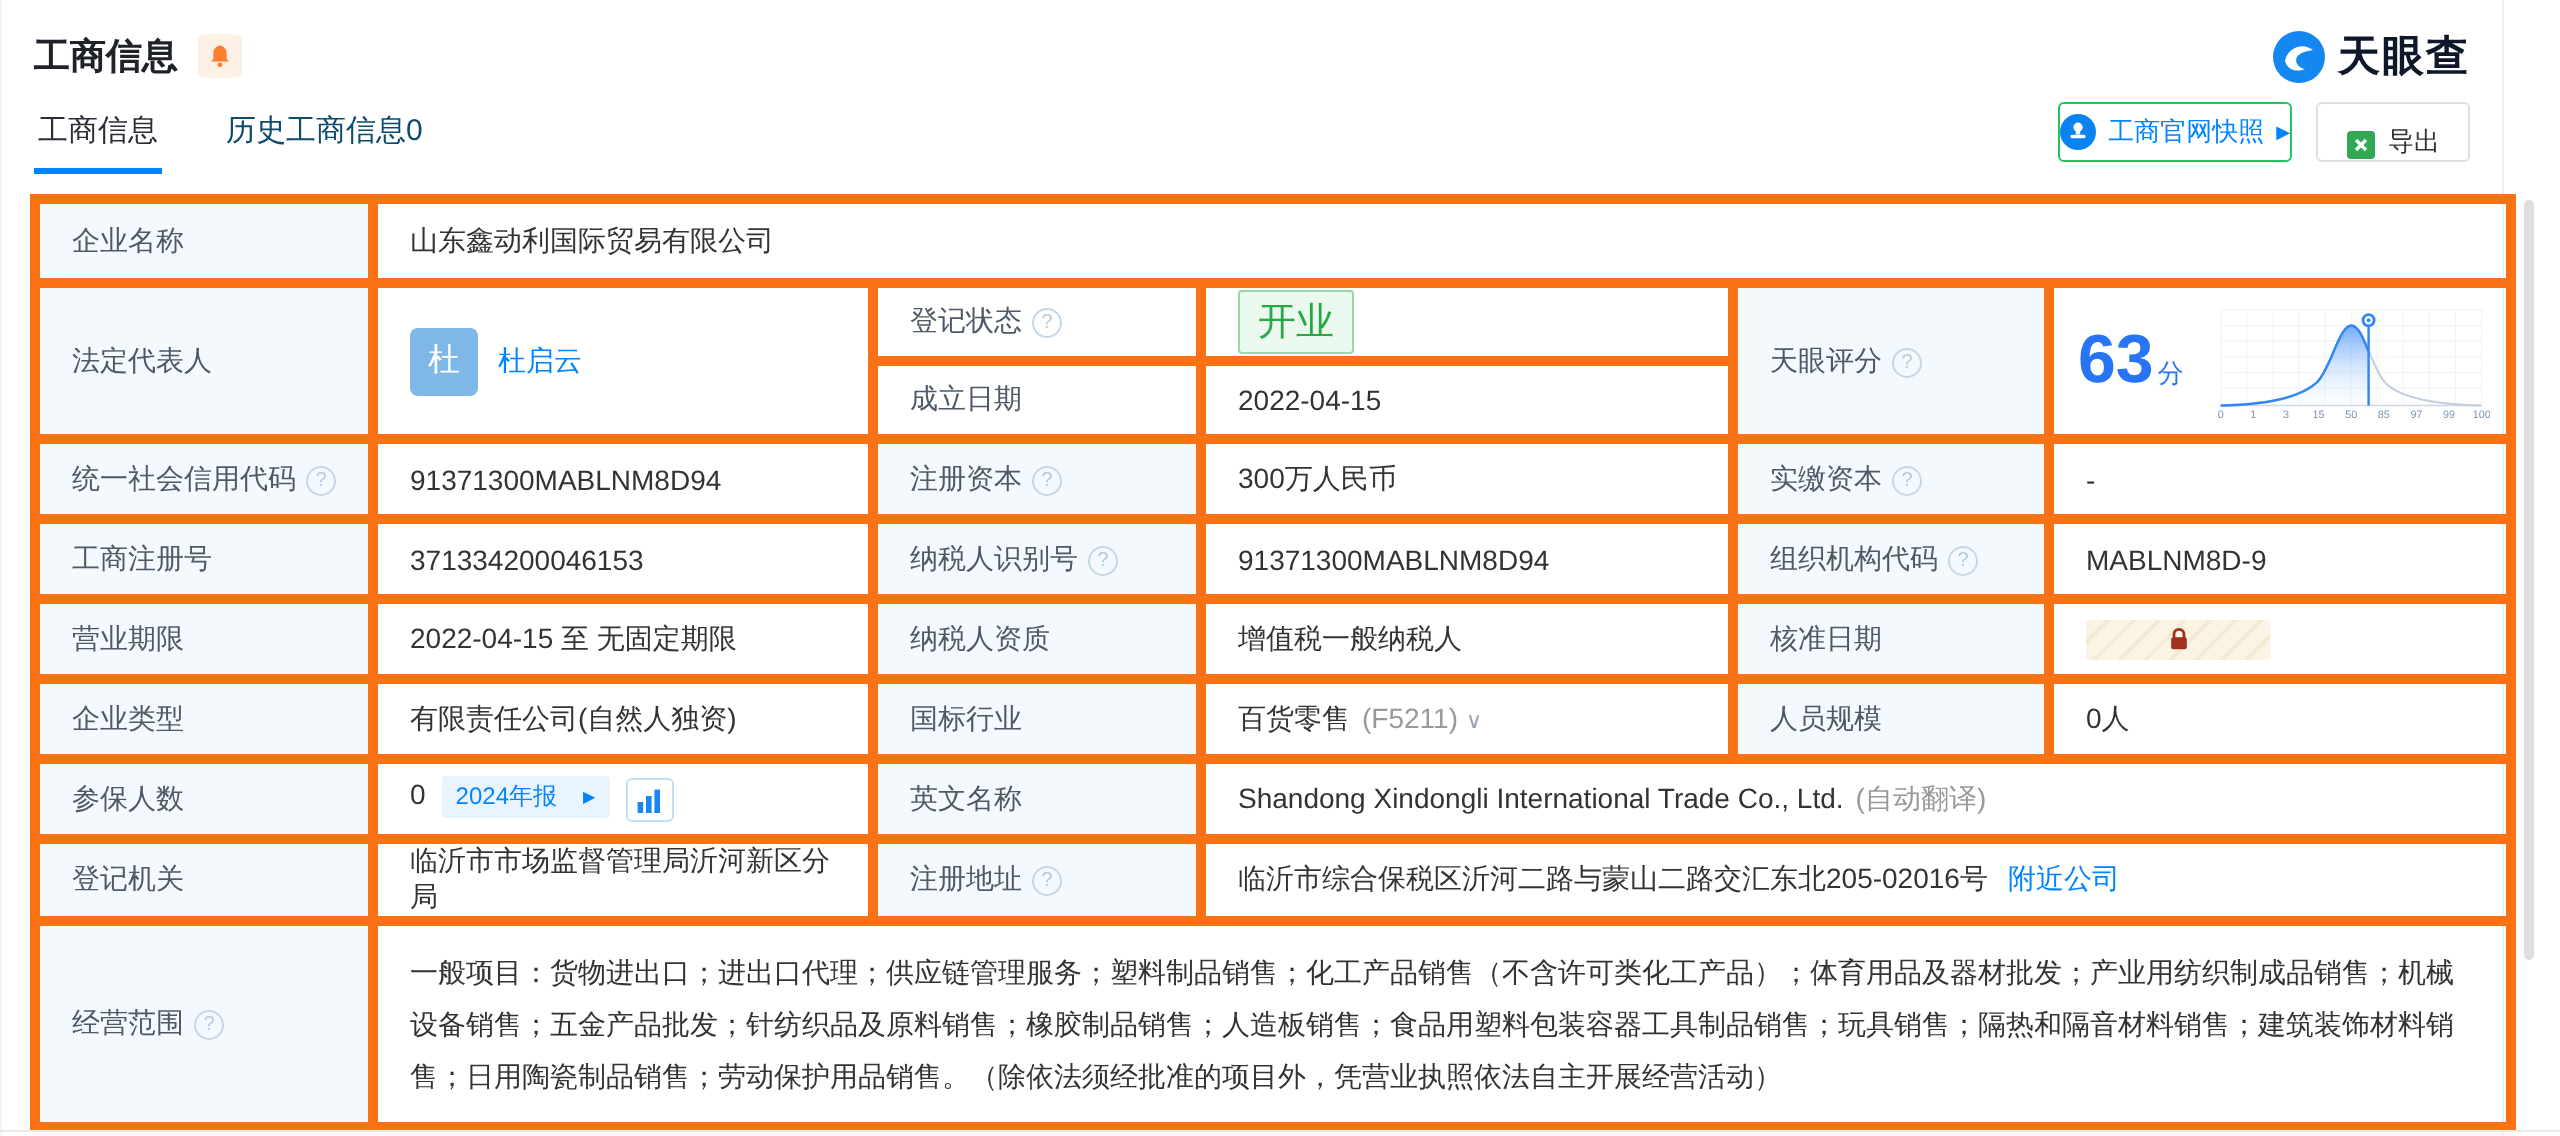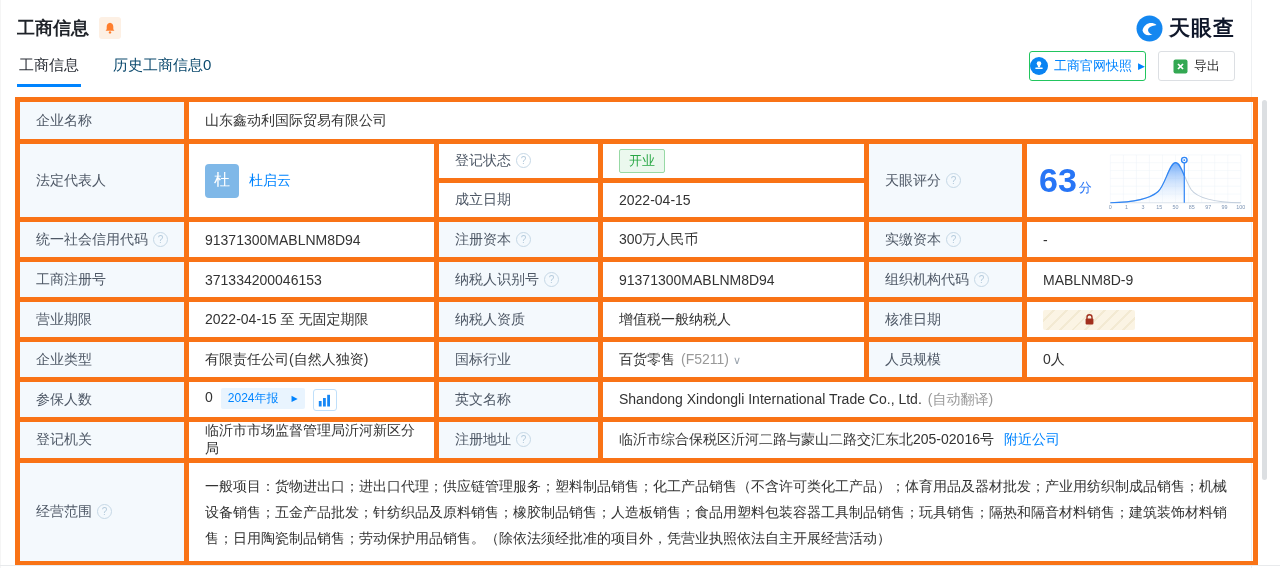--- a/index.html
+++ b/index.html
@@ -22,40 +22,40 @@
   .tabbar { display:flex; justify-content:space-between; align-items:flex-end; padding:6px 16px 0 16px; }
   .tabs { display:flex; gap:30px; }
   .tab { font-size:15px; color:#0c4a6e; padding:8px 2px 12px 2px; position:relative; cursor:pointer; }
   .tab.active { color:#2a2e36; }
   .tab.active::after { content:""; position:absolute; left:0; right:0; bottom:0; height:3px; background:#0084ff; }
   .actions { display:flex; gap:12px; align-items:center; padding-bottom:6px; }
   .btn { height:30px; display:inline-flex; align-items:center; gap:6px; border-radius:3px;
          background:#fff; font-size:13px; cursor:pointer; font-family:inherit; }
   .btn-snapshot { border:1px solid #22c55e; color:#0084ff; padding:0 0; }
   .btn-snapshot .arr { font-size:9px; }
-  .btn-export { border:1px solid #dcdfe3; color:#333; padding:0 14px; }
+  .btn-export { border:1px solid #dcdfe3; color:#333; padding:0 14px;align-items:flex-end; }
   
   table { border-collapse:collapse; margin:10px 0 0 14px; width:1238px; table-layout:fixed; }
   td { border:5px solid #f97316; font-size:14px; color:#333; padding:0 16px; height:40px; vertical-align:middle; }
   td.lbl { background:#f4f9fd; color:#4e5866; }
   td.lbl.white { background:#fff; }
   tr.r1 td { height:42px; }
   tr.sub td { height:39px; }
   .q { display:inline-block; width:15px; height:15px; border:1px solid #c6d8e6; border-radius:50%;
        color:#b5cbdc; font-size:10px; line-height:13px; text-align:center; margin-left:5px;
        vertical-align:1px; cursor:pointer; }
   .link { color:#0084ff; cursor:pointer; text-decoration:none; }
   .gray { color:#999; }
   .ml6 { margin-left:6px; }
   .ml10 { margin-left:10px; }
   .rep-wrap { display:flex; align-items:center; gap:10px; }
   .avatar { width:34px; height:34px; border-radius:4px; background:#7fb8e8; color:#fff; font-size:16px;
             display:flex; align-items:center; justify-content:center; flex:0 0 auto; }
   .badge-open { display:inline-block; padding:2px 9px; background:#ebf8ee; border:1px solid #97d9a5;
-                color:#28a745; border-radius:2px; font-size:13px; }
+                color:#28a745; border-radius:2px; font-size:19px; }
   .annual-badge { background:#e9f4fe; color:#0084ff; font-size:12px; padding:2px 7px; border-radius:2px;
                   margin-left:8px; display:inline-flex; align-items:center; gap:13px; cursor:pointer; }
   .annual-badge .arr { font-size:8px; }
   .chart-btn { width:24px; height:22px; border:1px solid #bfdffa; border-radius:3px; background:#fff;
                display:inline-flex; align-items:center; justify-content:center; margin-left:8px;
                vertical-align:-5px; cursor:pointer; }
   .chevron { color:#9aa3ad; font-size:11px; margin-left:4px; cursor:pointer; }
   .score-cell { padding:0 8px 0 12px; }
   .score-wrap { display:flex; align-items:center; gap:14px; cursor:pointer; }
   .score-num { white-space:nowrap;text-align:right; }

